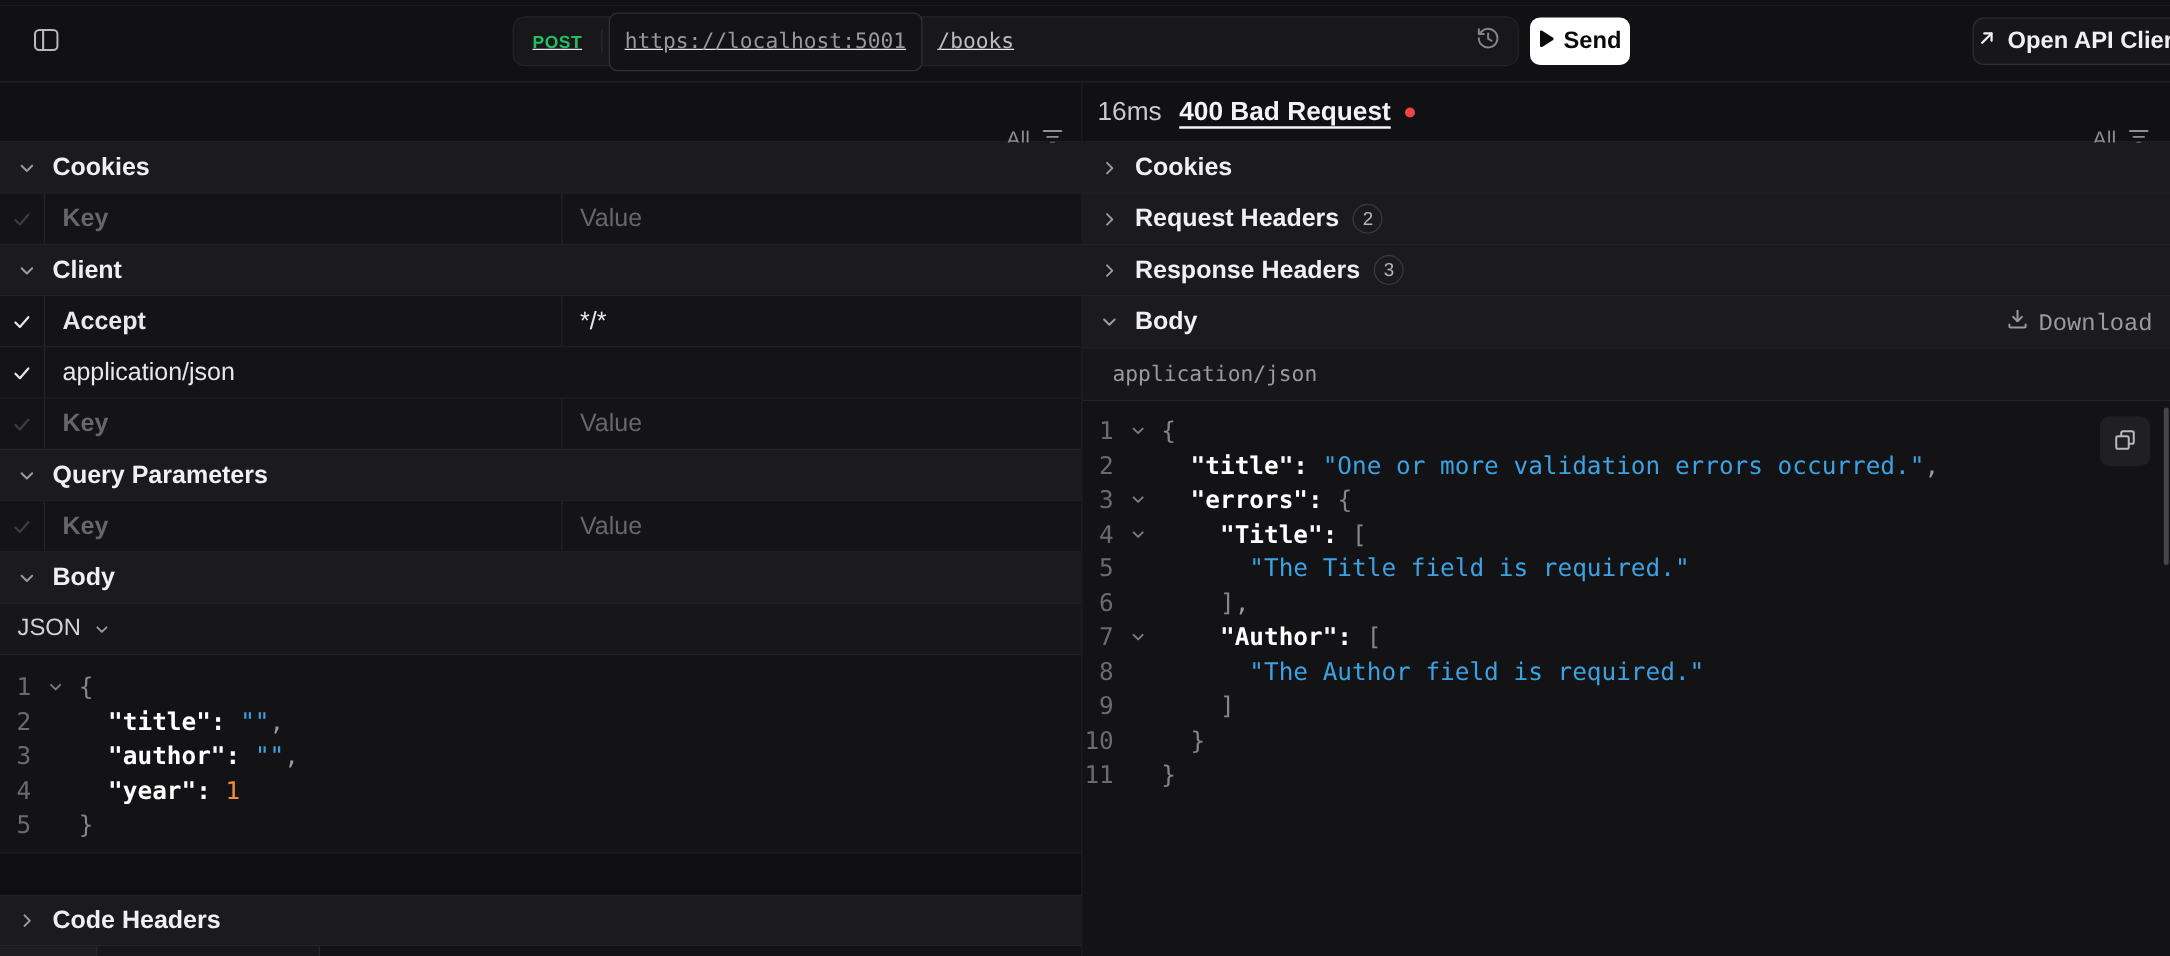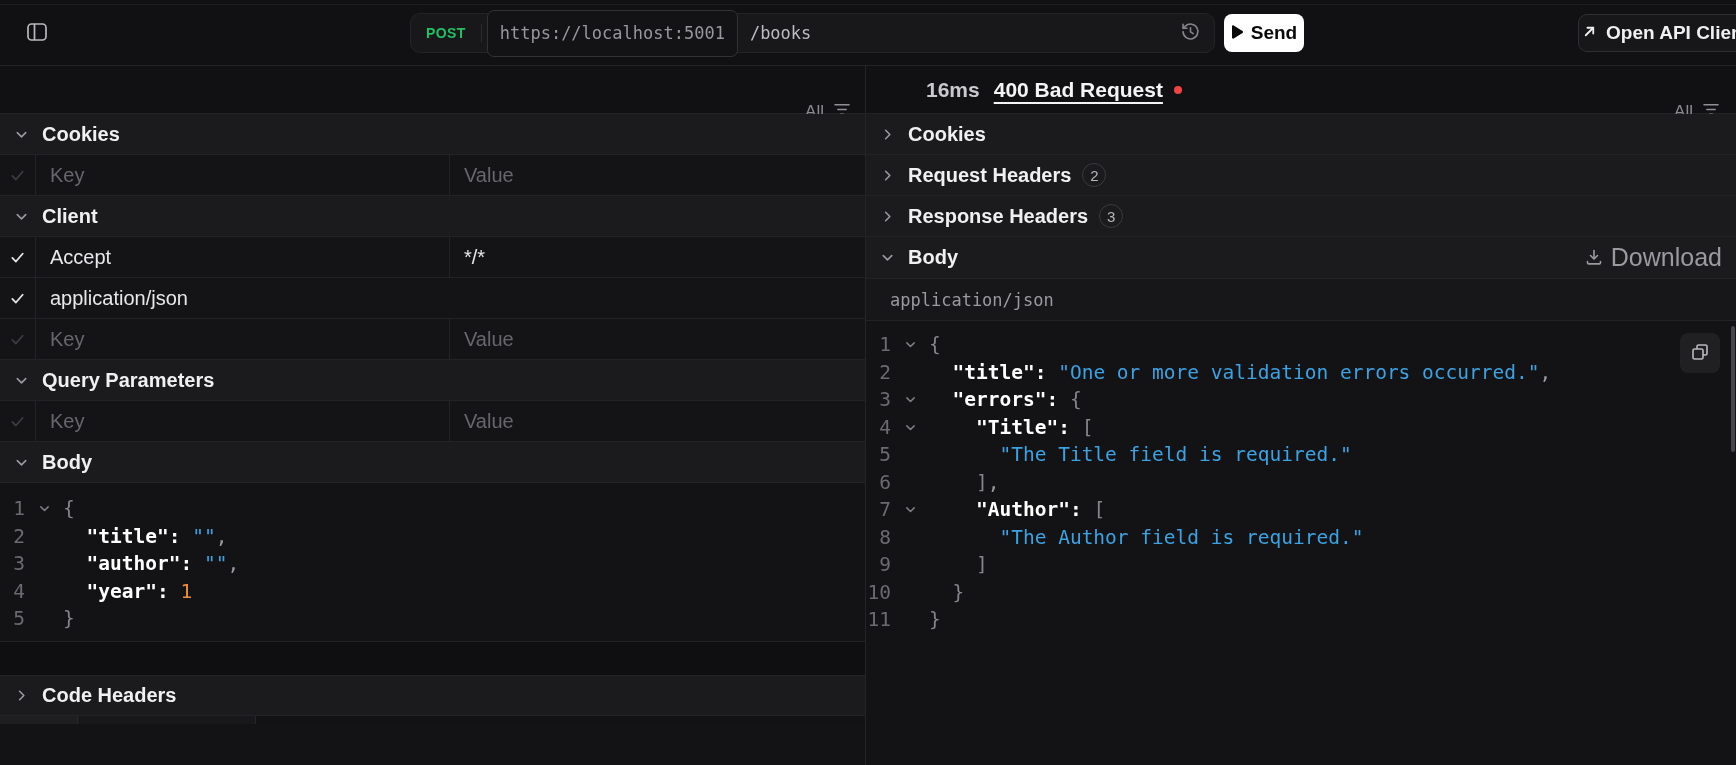--- a/index.html
+++ b/index.html
@@ -6,21 +6,21 @@
   html,body{width:1736px;height:765px;background:#0e0e10;overflow:hidden;
     font-family:"Liberation Sans",sans-serif;-webkit-font-smoothing:antialiased;}
   .app{position:relative;width:1736px;height:765px;background:#131316;color:#e8e8ea;}
 
   
   .topbar{position:relative;height:66px;background:#111114;border-bottom:1px solid #242428;}
   .topline{position:absolute;top:4px;left:0;right:0;height:1px;background:#1d1d20;}
   .sidebar-toggle{position:absolute;left:26px;top:23px;width:22px;height:20px;display:flex;
     align-items:center;justify-content:center;background:none;border:none;cursor:pointer;}
   .address{position:absolute;left:410px;top:13px;width:805px;height:40px;background:#18181b;
-    border:1px solid #242428;border-radius:10px;display:flex;align-items:center;}
+    border:1px solid #242428;border-radius:10px;display:flex;align-items:center;text-decoration:underline;}
   .method{color:#21c063;font-weight:700;font-size:14px;letter-spacing:.4px;padding:0 15px;}
   .addr-sep{width:1px;height:18px;background:#2c2c30;}
   .urlbox{height:47px;border:1px solid #313136;background:#131316;border-radius:7px;display:flex;
     align-items:center;padding:0 12px;margin-left:5px;font-family:"DejaVu Sans Mono",monospace;
     font-size:17px;color:#97979d;}
   .path{font-family:"DejaVu Sans Mono",monospace;font-size:17px;color:#bcbcc2;margin-left:12px;}
   .history{margin-left:auto;margin-right:13px;display:flex;align-items:center;}
   .send{position:absolute;left:1224px;top:14px;width:80px;height:38px;background:#ffffff;color:#0a0a0a;
     border:none;border-radius:8px;font-weight:700;font-size:19px;display:flex;align-items:center;
     justify-content:center;gap:8px;cursor:pointer;font-family:"Liberation Sans",sans-serif;}
@@ -34,45 +34,45 @@
   .panel{display:flex;flex-direction:column;}
   .panel.left{width:866px;border-right:1px solid #242428;}
   .panel.right{flex:1;min-width:0;}
 
   .ptoolbar{height:48px;flex:none;background:#111114;border-bottom:1px solid #232327;display:flex;
     align-items:center;}
   .ptoolbar.left-tb{justify-content:flex-end;padding-right:14px;}
   .ptoolbar.right-tb{padding:0 16px 0 12px;}
   .filter-btn{display:flex;align-items:center;gap:9px;cursor:pointer;margin-top:44px;}
   .all-label{font-size:17px;color:#8a8a91;}
-  .dur{font-size:21px;font-weight:700;color:#c9c9ce;margin-left:48px;}
+  .dur{font-size:21px;font-weight:400;color:#c9c9ce;}
   .status-link{font-size:21px;font-weight:700;color:#f4f4f6;margin-left:14px;text-decoration:underline;
     text-underline-offset:5px;text-decoration-thickness:1.5px;cursor:pointer;}
   .red-dot{width:8px;height:8px;border-radius:50%;background:#ef4444;margin-left:11px;}
   .tb-spacer{flex:1;}
 
   .srow{flex:none;display:flex;align-items:center;border-bottom:1px solid #232327;}
   .sec{height:41px;background:#1b1b1e;padding-left:14px;gap:13px;font-size:20px;font-weight:700;
     color:#f0f0f2;cursor:pointer;}
   .sec.h40{height:40px;}
   .sec.h42{height:42px;}
   .chev{display:flex;align-items:center;color:#9a9aa0;}
   .badge{width:24px;height:24px;border:1px solid #3a3a3f;border-radius:50%;color:#b5b5ba;font-size:15px;
     font-weight:400;display:flex;align-items:center;justify-content:center;margin-left:-2px;}
   .download{margin-left:auto;margin-right:14px;display:flex;align-items:flex-end;gap:8px;color:#9a9aa0;
-    font-size:25px;font-weight:400;cursor:pointer;}
+    font-size:19px;font-weight:400;cursor:pointer;font-family:Liberation Mono, monospace;}
 
   .kv{height:41px;flex:none;background:#141417;display:flex;border-bottom:1px solid #232327;
     font-size:20px;}
   .kv .chk{width:36px;flex:none;border-right:1px solid #232327;display:flex;align-items:center;
     justify-content:center;cursor:pointer;}
   .kv .chk.on{color:#e6e6e9;}
   .kv .chk.off{color:#3c3c42;}
   .kv .keyc{width:414px;flex:none;border-right:1px solid #232327;padding-left:14px;display:flex;
-    align-items:center;cursor:text;}
+    align-items:center;cursor:text;font-weight:bold;}
   .kv .valc{flex:1;padding-left:14px;display:flex;align-items:center;cursor:text;}
   .kv .filled{color:#e8e8ea;}
   .kv .ph{color:#66666d;}
 
   .json-row{height:41px;flex:none;background:#17171a;border-bottom:1px solid #232327;display:flex;
     align-items:center;padding-left:14px;gap:10px;color:#d2d2d7;font-size:19px;cursor:pointer;}
 
   .editor{background:#131316;font-family:"DejaVu Sans Mono",monospace;font-size:19.5px;}
   .req-editor{height:159px;flex:none;padding-top:12px;border-bottom:1px solid #232327;}
   .resp-editor{flex:1;padding-top:10px;position:relative;}
@@ -249,20 +249,28 @@
 
       <div class="srow sec">
         <span class="chev">
           <svg width="15" height="15" viewBox="0 0 16 16" fill="none" stroke="currentColor" stroke-width="1.7" stroke-linecap="round" stroke-linejoin="round">
               <path d="M3.5 6l4.5 4.5L12.5 6"></path>
             </svg>
         </span>
         <span>Body</span>
       </div>
 
+      <div class="json-row">
+        <span>JSON</span>
+        <span class="chev">
+          <svg width="13" height="13" viewBox="0 0 16 16" fill="none" stroke="#9a9aa0" stroke-width="1.8" stroke-linecap="round" stroke-linejoin="round">
+              <path d="M3.5 6l4.5 4.5L12.5 6"></path>
+            </svg>
+        </span>
+      </div>
 
       <div class="editor req-editor">
           <div class="cline">
             <span class="lnum">1</span>
             <span class="fold">
               <svg width="13" height="13" viewBox="0 0 16 16" fill="none" stroke="currentColor" stroke-width="1.8" stroke-linecap="round" stroke-linejoin="round">
                 <path d="M3.5 6l4.5 4.5L12.5 6"></path>
               </svg>
             </span>
             <span class="code"><span class="tok-brace">{</span></span>

